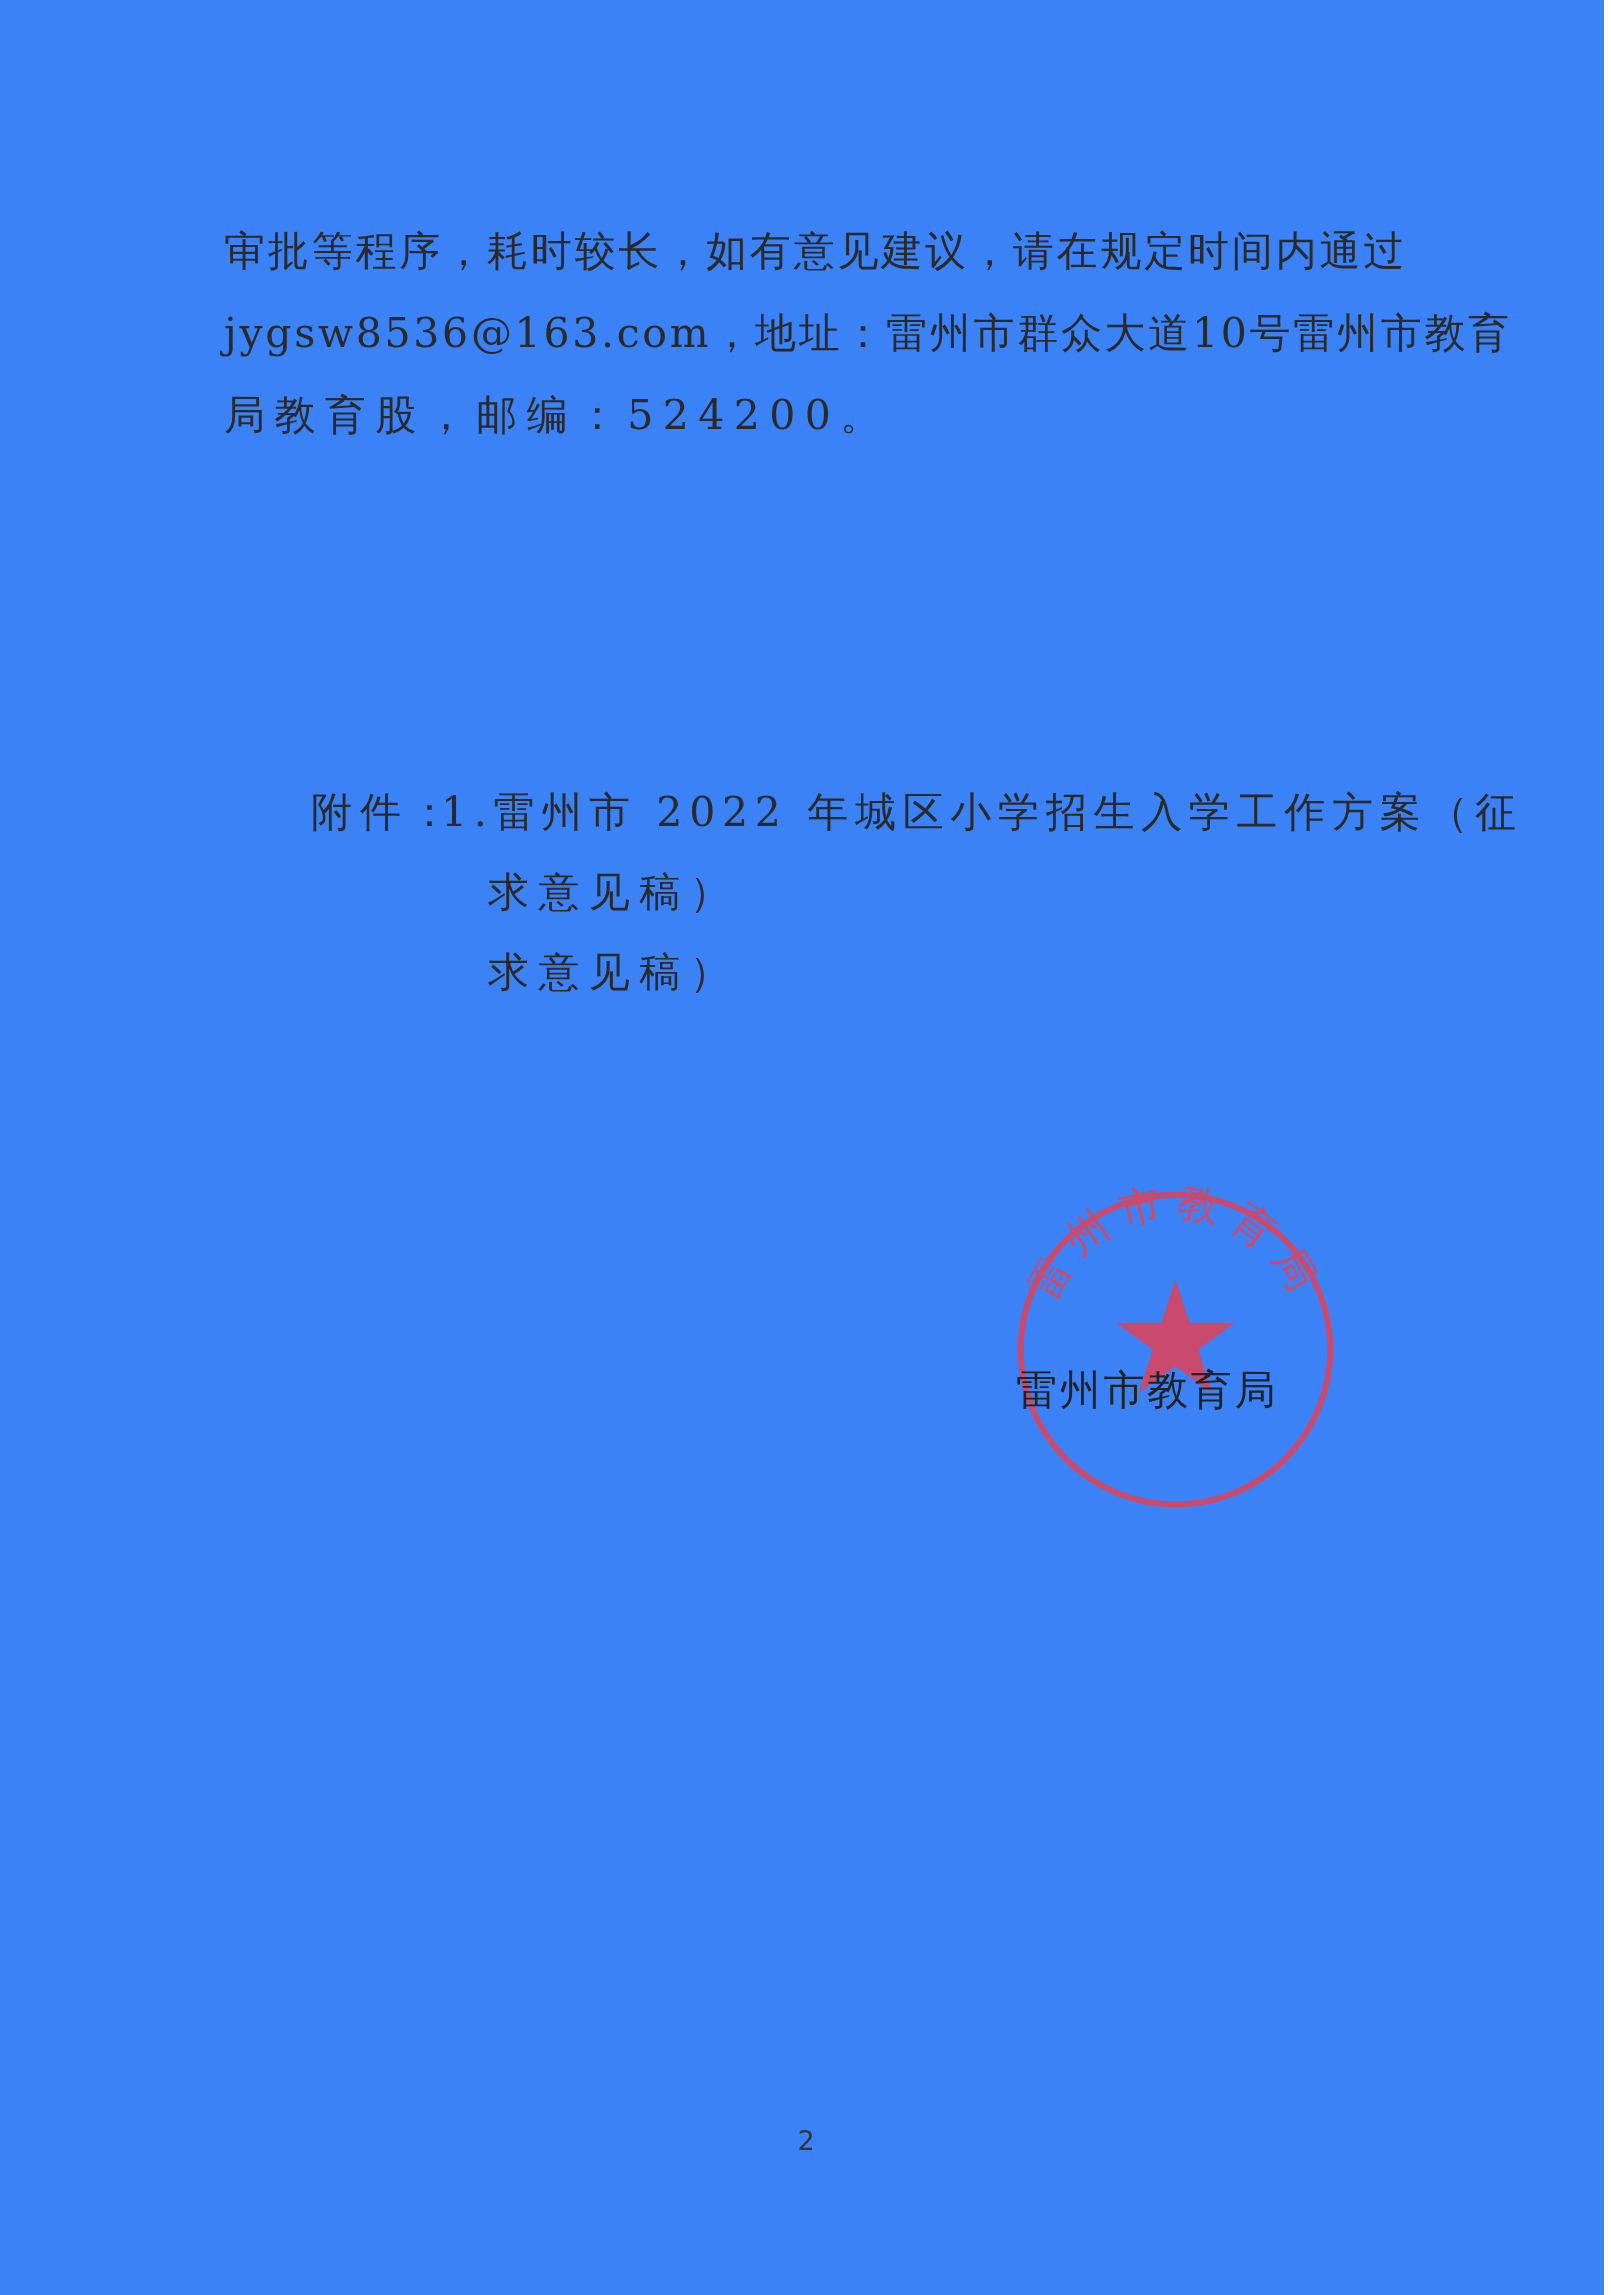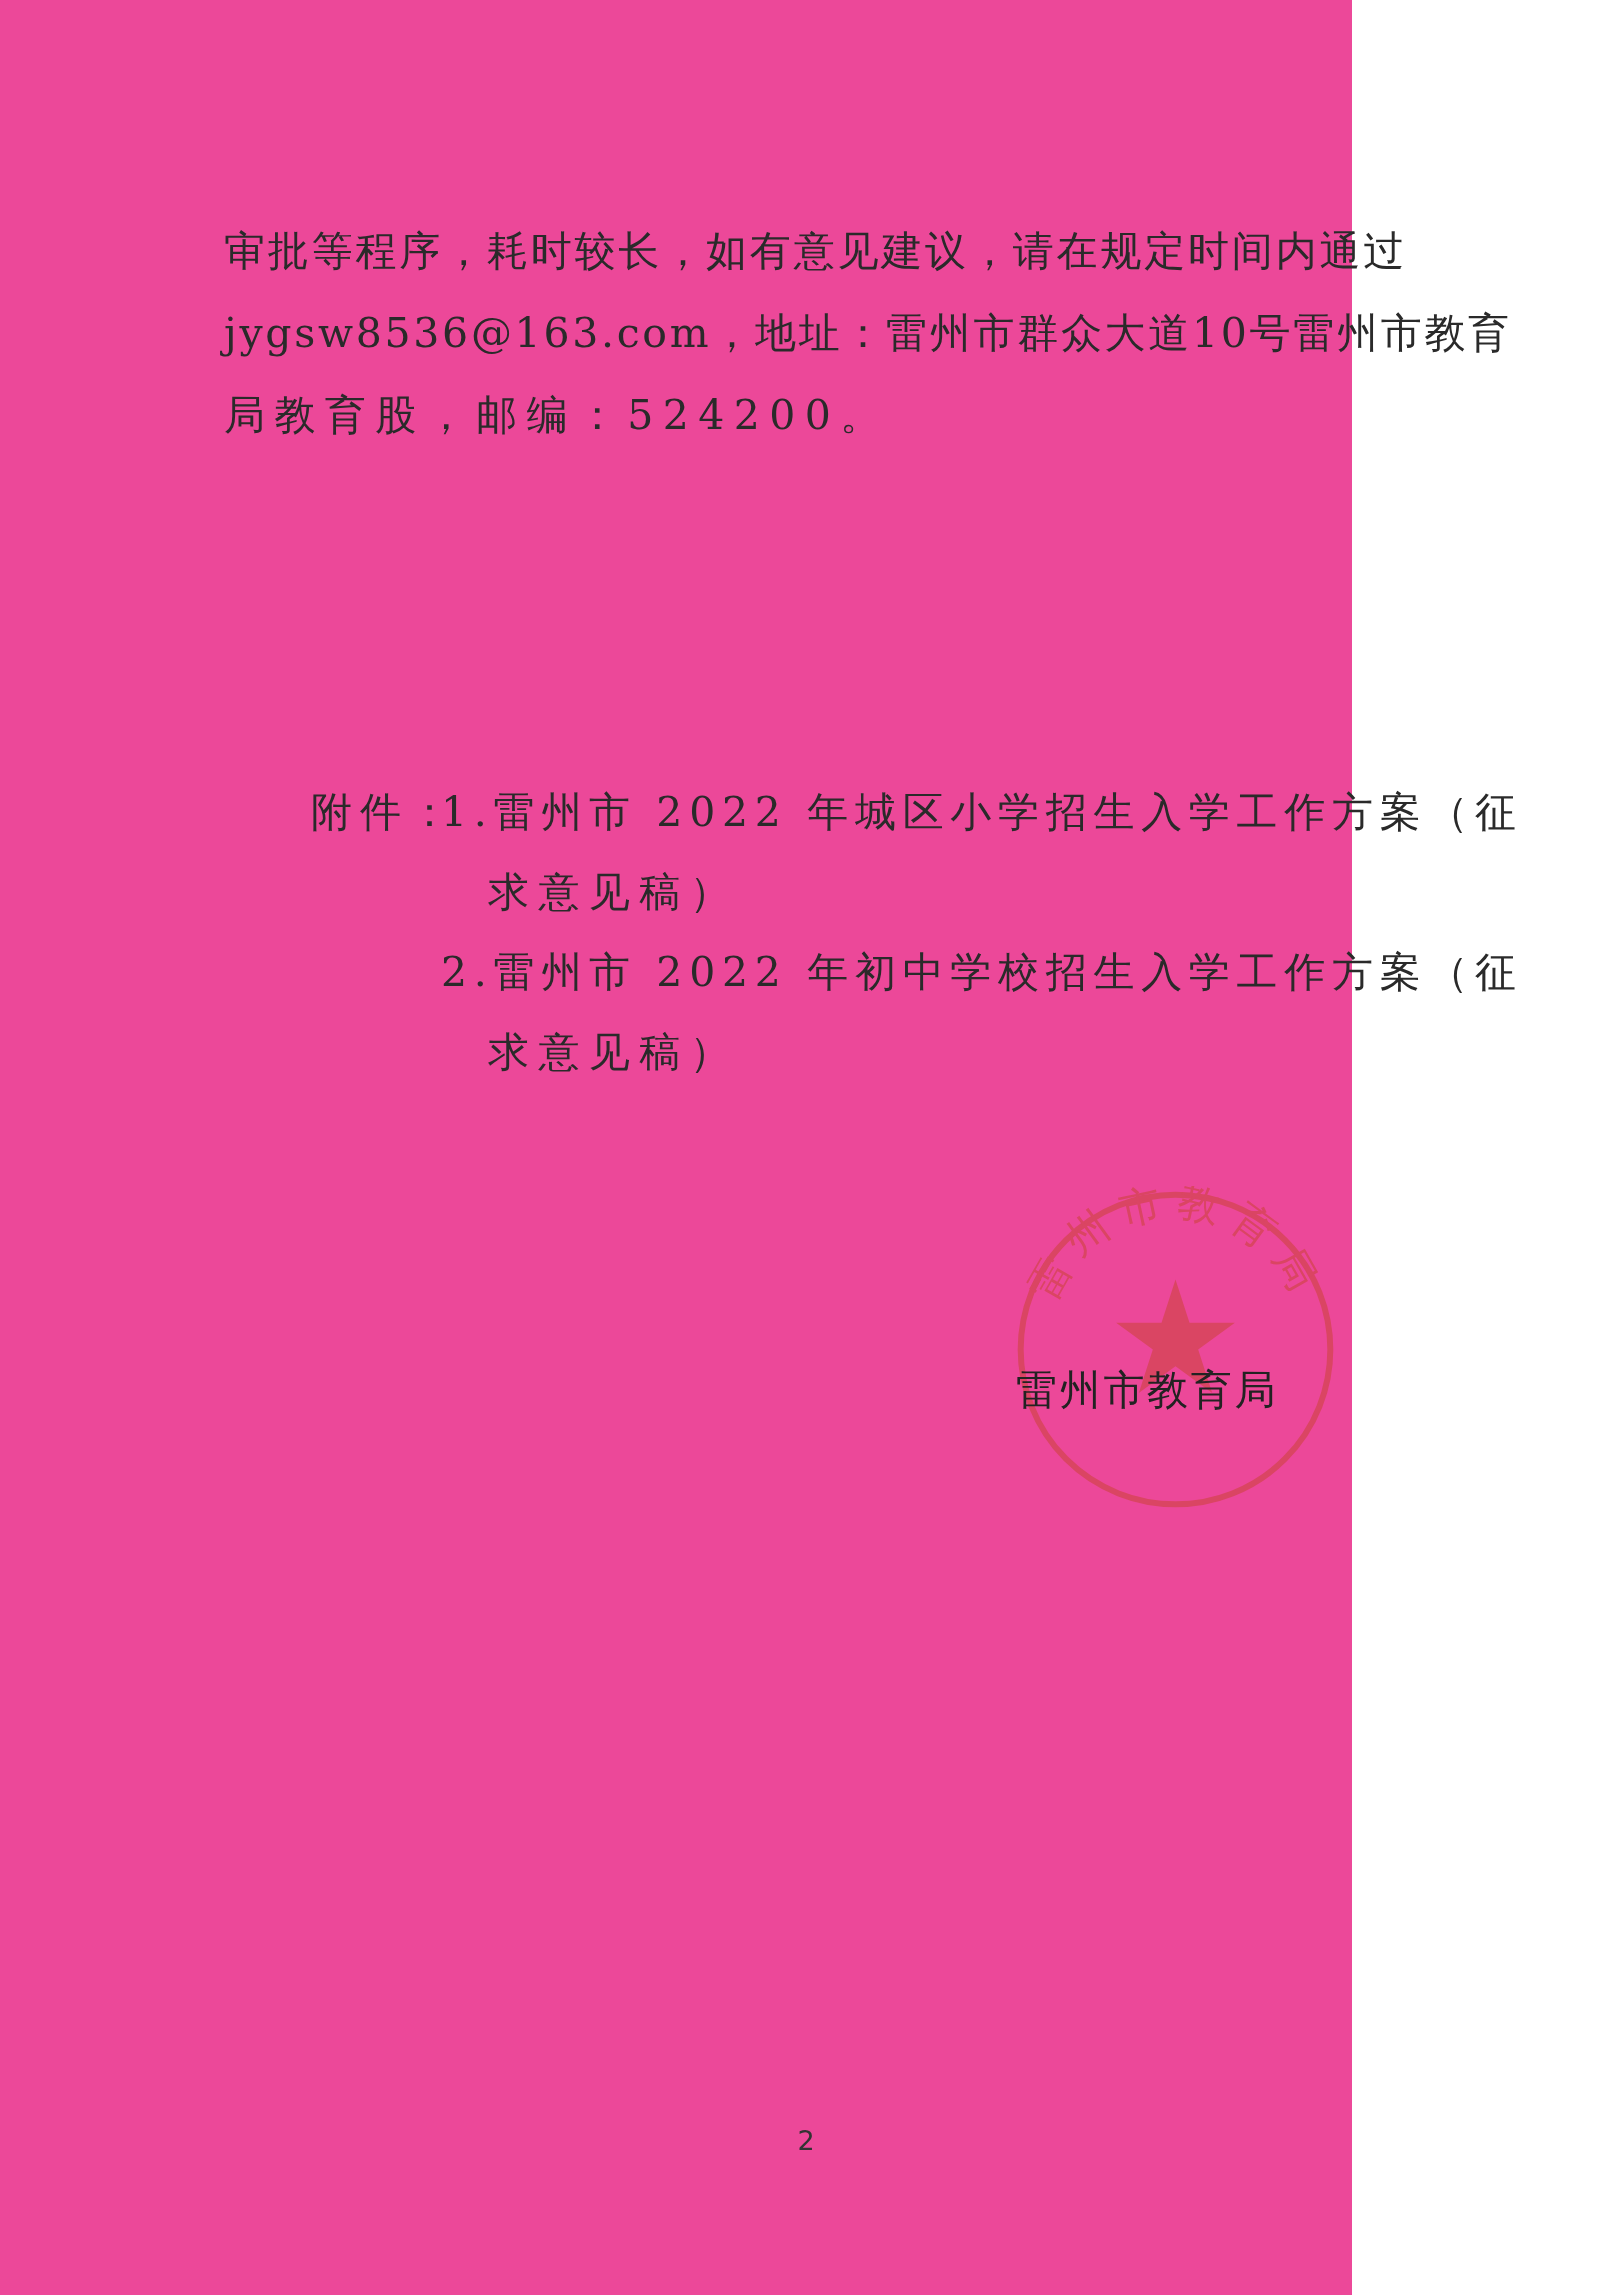--- a/index.html
+++ b/index.html
@@ -11,23 +11,23 @@
       width: 1612px;
       height: 2295px;
       position: relative;
       overflow: hidden;
       font-family: "DejaVu Serif", "Liberation Serif", serif;
       color: #2a2a2a;
     }
     .page {
       position: absolute;
       left: 0; top: 0;
-      width: 1352px;
+      width: 1604px;
       height: 2295px;
-      background: #ec4899;
+      background: #3b82f6;
     }
     .body-block {
       position: absolute;
       left: 224px;
       top: 221px;
       width: 1183px;
     }
     .body-block .row {
       height: 82px;
       font-size: 41px;
@@ -126,23 +126,20 @@
 
     <div class="row">jygsw8536@163.com，地址：雷州市群众大道10号雷州市教育</div>
     <div class="row last">局教育股，邮编：524200。</div>
   </div>
 
   <div class="attach">
     <div class="row">
       <span class="label">附件：</span><span class="item">1.</span><span class="item">雷州市 2022 年城区小学招生入学工作方案（征</span>
     </div>
     <div class="row cont">求意见稿）</div>
-    <div class="row item2">
-      <span class="item">2.</span><span class="item">雷州市 2022 年初中学校招生入学工作方案（征</span>
-    </div>
     <div class="row cont">求意见稿）</div>
   </div>
 
   <svg class="seal" viewBox="0 0 490 490" xmlns="http://www.w3.org/2000/svg">
     <defs>
       <path id="sealArc" d="M 80 330 A 190 190 0 1 1 410 330"></path>
     </defs>
     <circle cx="245" cy="245" r="232" fill="none" stroke="#d9455e" stroke-width="9"></circle>
     <polygon fill="#d9455e" points="245,140 266,205 334,205 279,245 300,310 245,270 190,310 211,245 156,205 224,205"></polygon>
     <text font-family="DejaVu Serif, serif" font-size="62" fill="#d9455e" letter-spacing="18">

